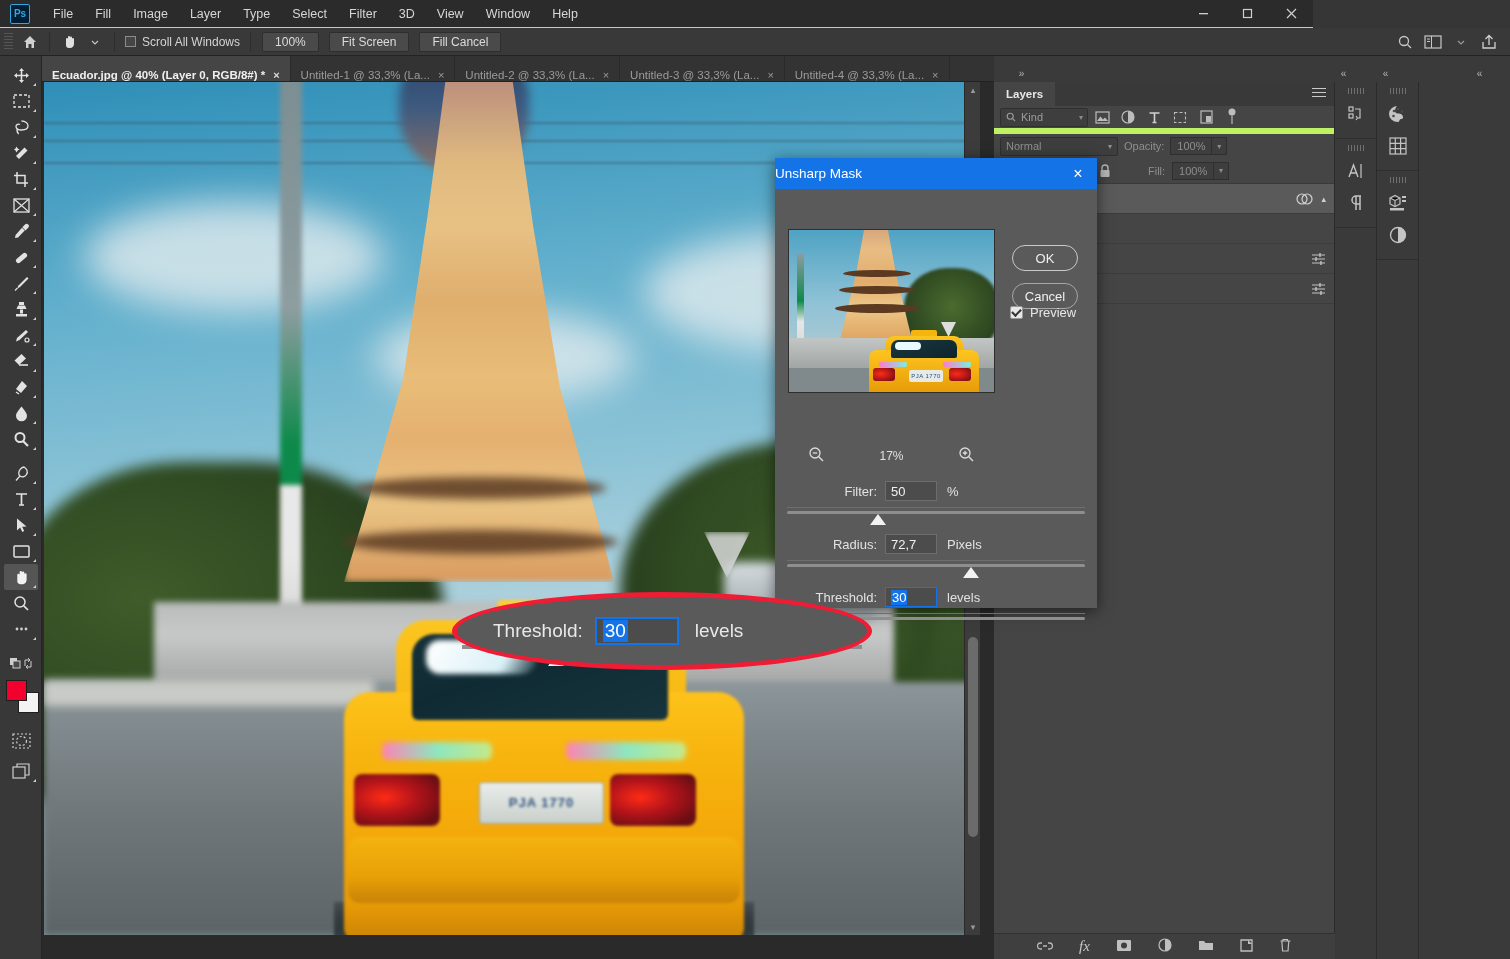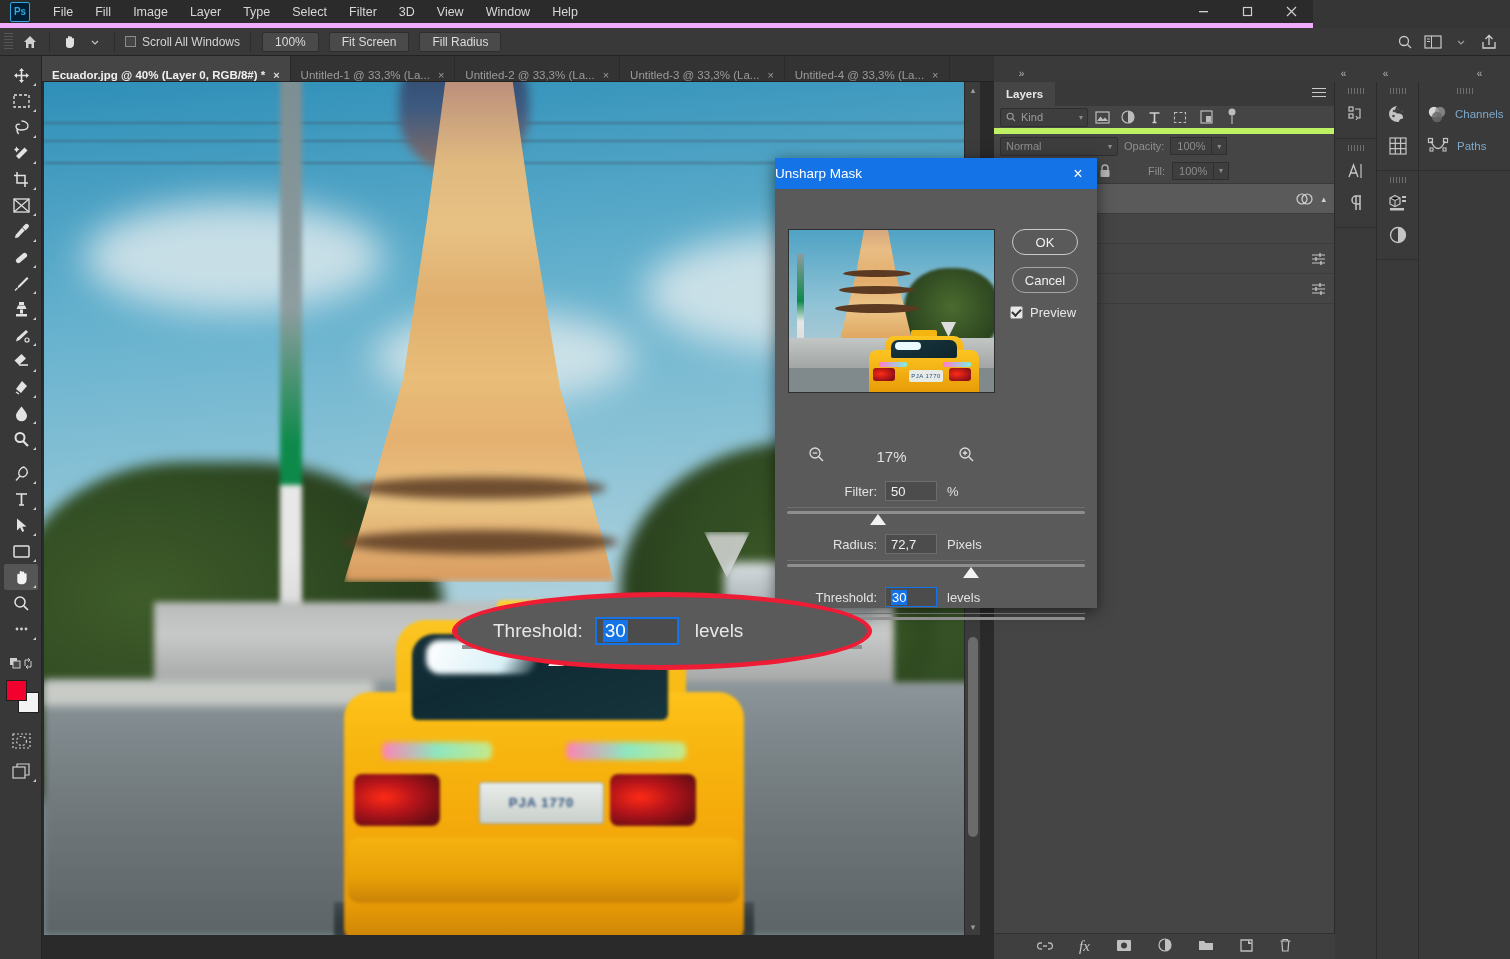--- a/index.html
+++ b/index.html
@@ -10,21 +10,21 @@
     font-size:12px;
     color:#d4d4d4;
     -webkit-font-smoothing:antialiased;
   }
   #app { position:relative; width:1510px; height:959px; }
 
   
   #titlebar {
     position:absolute; left:0; top:0; width:1313px; height:28px;
     background:#2b2b2b; display:flex; align-items:center;
-    border-bottom:5px solid #f0abfc;
+    border-bottom:1px solid #f0abfc;
   }
   .ps-logo {
     width:20px; height:20px; margin-left:10px; margin-right:12px;
     border:1px solid #31a8e0; border-radius:2px; background:#001e36;
     color:#31a8e0; font-size:10px; font-weight:bold;
     display:flex; align-items:center; justify-content:center;
   }
   .menu-item {
     padding:0 11px; height:28px; line-height:28px; font-size:12.5px;
     color:#d6d6d6; cursor:default; white-space:nowrap;
@@ -266,22 +266,22 @@
   .pvt-sign { position:absolute; left:46px; top:-4px; width:26px; height:8px; background:#f3b50e; border-radius:2px;}
   .pvt-lt { position:absolute; top:34px; width:22px; height:13px; border-radius:3px;
     background:radial-gradient(ellipse at 35% 45%,#ff2b15,#8d1018 75%);}
   .pvt-plate { position:absolute; left:44px; top:36px; width:34px; height:12px; background:#e7ebe8; border-radius:2px;
     font-size:6px; color:#2b4e7a; text-align:center; line-height:12px; letter-spacing:.5px;}
   .pvt-strip { position:absolute; top:28px; height:5px; border-radius:2px;
     background:linear-gradient(90deg,#ff7ad0,#7bf0e0); }
 
   #usm-zoomrow { position:absolute; left:13px; top:254px; width:207px; height:26px;
     display:flex; align-items:center; justify-content:space-between; padding:0 20px; }
-  #usm-zoomrow .zl { font-size:15px; color:#e0e0e0; }
-  #usm-buttons { position:absolute; left:237px; top:40px; width:72px; }
+  #usm-zoomrow .zl { font-size:12px; color:#e0e0e0; }
+  #usm-buttons { position:absolute; left:237px; top:56px; width:72px; }
   .usm-btn { width:66px; height:26px; border:1px solid #a6a6a6; border-radius:13px;
     background:#5a5a5a; color:#f0f0f0; font-size:13px;
     display:flex; align-items:center; justify-content:center; margin-bottom:12px; }
   .usm-btn.ok { border-color:#c9c9c9; }
   #usm-preview-chk { position:absolute; left:235px; top:116px; display:flex; align-items:center; gap:7px; }
   .chk-on { width:13px; height:13px; background:#e8e8e8; border:1px solid #9a9a9a; border-radius:2px;
     display:flex; align-items:center; justify-content:center; }
   .chk-on:after { content:""; width:7px; height:4px; border-left:2px solid #333; border-bottom:2px solid #333;
     transform:rotate(-45deg) translate(1px,-1px); }
   #usm-preview-chk span { font-size:13px; color:#e8e8e8; }
@@ -371,21 +371,21 @@
         </svg>
     </div>
     <div class="opt-sep"></div>
     <div class="opt-chk">
       <span class="chkbox"></span>
       <span>Scroll All Windows</span>
     </div>
     <div class="opt-sep"></div>
     <div class="opt-btn">100%</div>
     <div class="opt-btn">Fit Screen</div>
-    <div class="opt-btn">Fill Radius</div>
+    <div class="opt-btn">Fill Cancel</div>
     <div class="opt-right">
       <div class="opt-icon">
         <svg width="16" height="16" viewBox="0 0 16 16">
             <circle cx="7" cy="7" r="4.5" fill="none" stroke="#c8c8c8" stroke-width="1.3"></circle>
             <path d="M10.5 10.5 L14 14" stroke="#c8c8c8" stroke-width="1.3"></path>
           </svg>
       </div>
       <div class="opt-icon">
         <svg width="18" height="14" viewBox="0 0 18 14">
             <rect x="1" y="1" width="16" height="12" fill="none" stroke="#c8c8c8" stroke-width="1.2"></rect>
@@ -877,43 +877,20 @@
         </div>
         <div class="icol-ic">
           <svg width="20" height="20" viewBox="0 0 20 20">
               <circle cx="10" cy="10" r="7.5" fill="none" stroke="#c4c4c4" stroke-width="1.3"></circle>
               <path d="M10 2.5 A7.5 7.5 0 0 1 10 17.5 Z" fill="#c4c4c4"></path>
             </svg>
         </div>
       </div>
     </div>
 
-    <div id="icon-col3">
-      <div class="icol-group">
-        <div class="icol-grip"></div>
-        <div class="named-ic">
-          <svg width="20" height="18" viewBox="0 0 20 18">
-              <circle cx="7" cy="7" r="5.2" fill="#d8d8d8"></circle>
-              <circle cx="13" cy="7" r="5.2" fill="#8e8e8e" opacity=".85"></circle>
-              <circle cx="10" cy="12" r="5.2" fill="#6a6a6a" opacity=".85"></circle>
-            </svg>
-          <span>Channels</span>
-        </div>
-        <div class="named-ic">
-          <svg width="22" height="18" viewBox="0 0 22 18">
-              <path d="M4 4 C8 14 14 14 18 4" fill="none" stroke="#c4c4c4" stroke-width="1.3"></path>
-              <rect x="1.5" y="1.5" width="4" height="4" fill="none" stroke="#c4c4c4" stroke-width="1.2"></rect>
-              <rect x="16.5" y="1.5" width="4" height="4" fill="none" stroke="#c4c4c4" stroke-width="1.2"></rect>
-              <rect x="3" y="11" width="3" height="3" fill="none" stroke="#c4c4c4" stroke-width="1.1"></rect>
-              <rect x="16" y="11" width="3" height="3" fill="none" stroke="#c4c4c4" stroke-width="1.1"></rect>
-            </svg>
-          <span>Paths</span>
-        </div>
-      </div>
-    </div>
   </div>
 
   <div id="usm">
     <div id="usm-title">
       <span>Unsharp Mask</span>
       <span id="usm-close">×</span>
     </div>
     <div id="usm-body">
 
       <div id="usm-preview">

